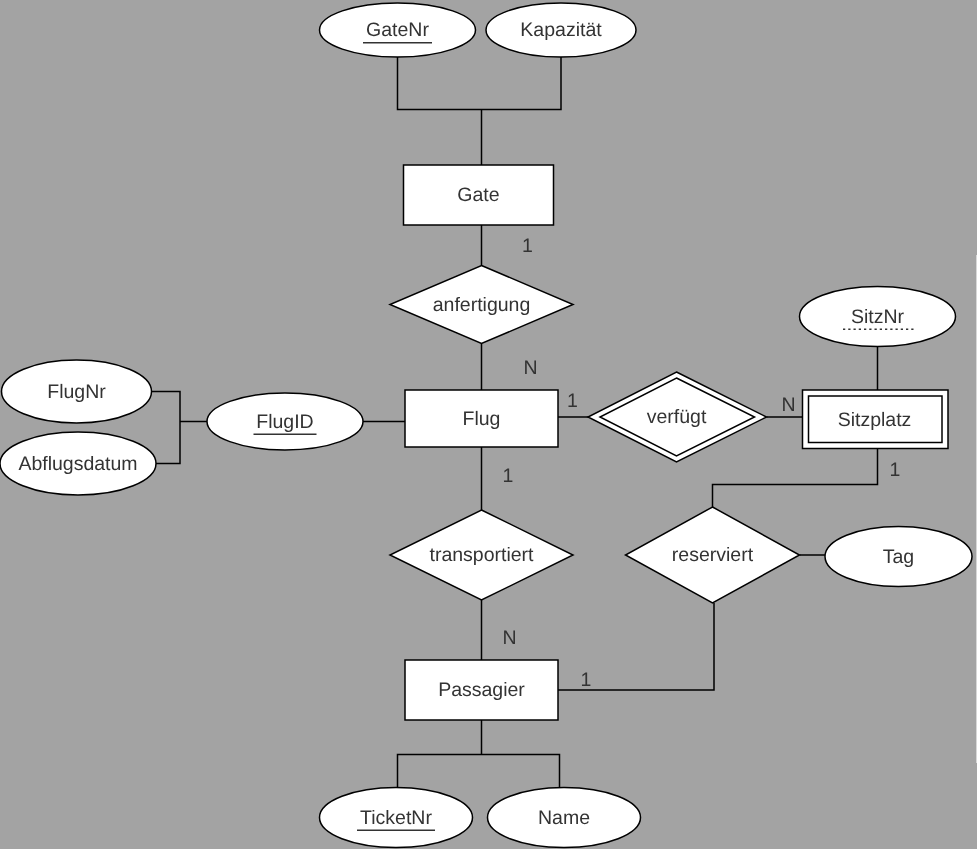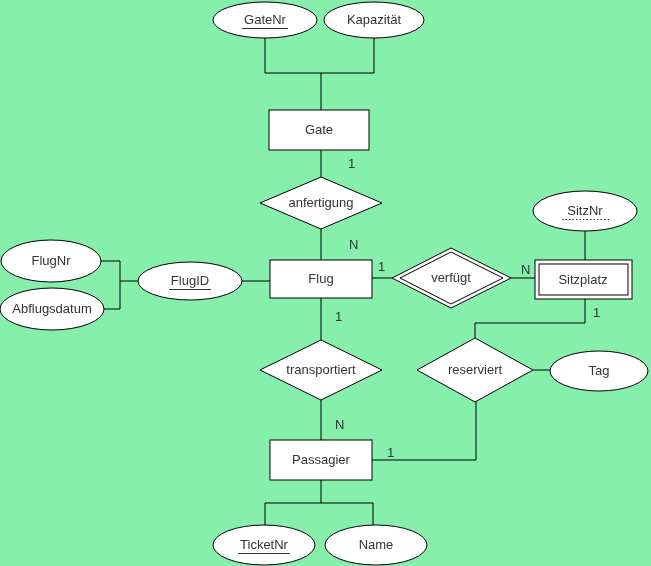--- a/index.html
+++ b/index.html
@@ -1,20 +1,20 @@
 <!DOCTYPE html>
 <html><head>
 <meta charset="utf-8">
 <style>
   html, body { margin: 0; padding: 0; background: #ffffff; }
   .canvas {
     position: relative;
     width: 651px;
     height: 566px;
-    background: #86efac;
+    background: #a3a3a3;
     font-family: "Liberation Sans", sans-serif;
   }
   svg { display: block; }
   .shape { fill: #ffffff; stroke: #000000; stroke-width: 1; }
   .connector { stroke: #000000; stroke-width: 1; fill: none; }
   .label {
     font-family: "Liberation Sans", sans-serif;
     font-size: 13px;
     fill: #333333;
     text-anchor: middle;

